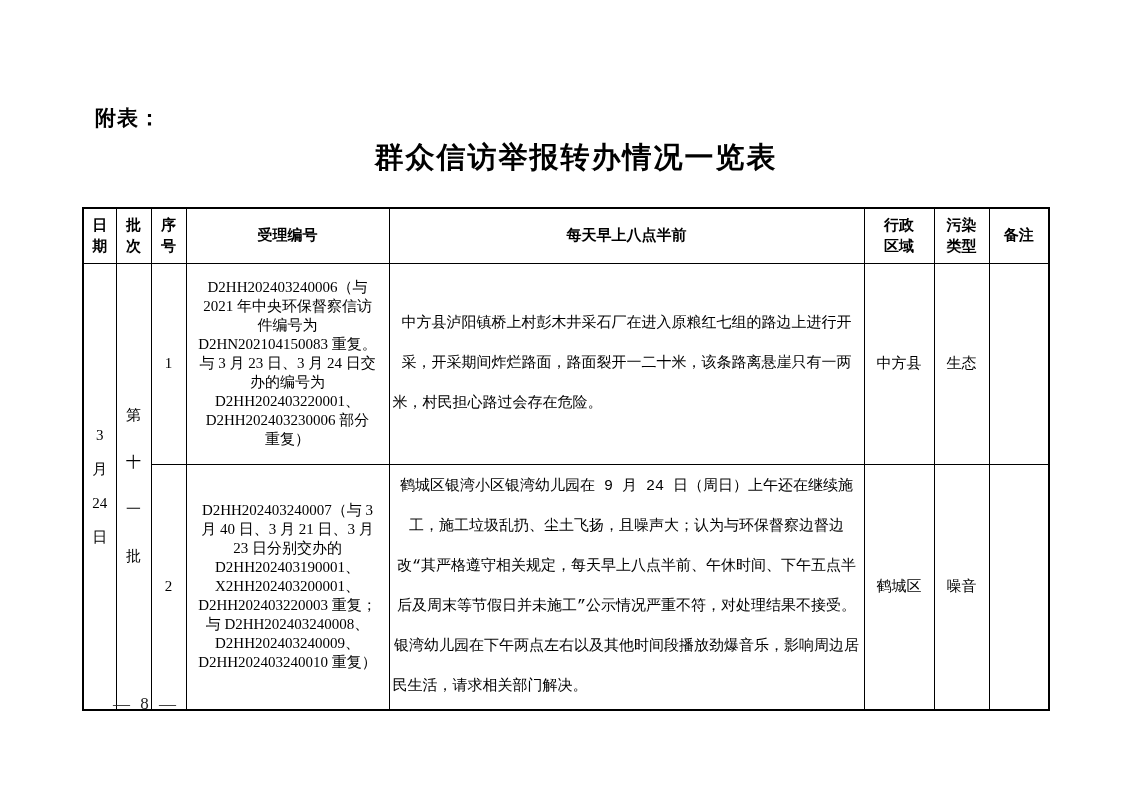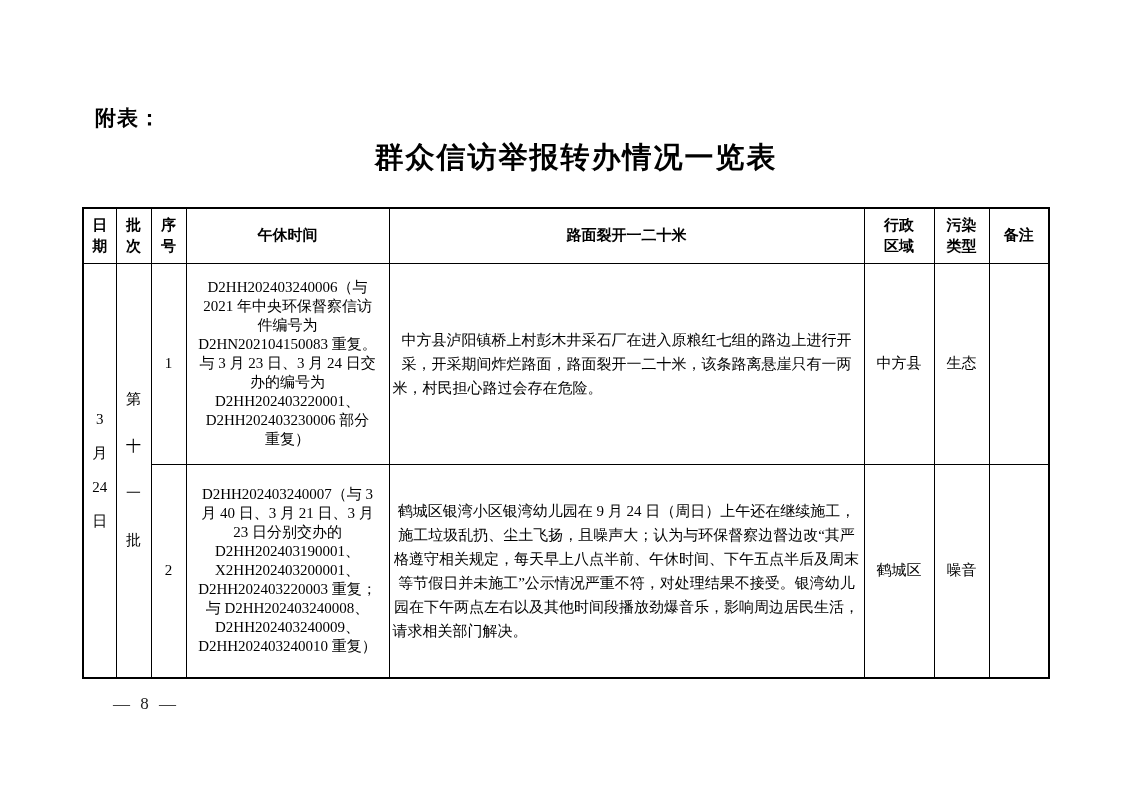--- a/index.html
+++ b/index.html
@@ -74,22 +74,23 @@
   }
   td.acc-cell {
     white-space: pre-line;
     line-height: 19px;
     text-align: center;
     padding: 2px 4px;
   }
   td.prob-cell {
     text-align: justify;
     text-align-last: left;
-    line-height: 24px;
+    line-height: 40px;
     padding: 4px 10px;
+    font-family: Liberation Mono, monospace;
   }
   .page-number {
     position: absolute;
     left: 113px;
     top: 694px;
     font-size: 17px;
     letter-spacing: 3px;
     color: #222;
   }
 </style>
@@ -114,22 +115,22 @@
       <col style="width:60px">
     </colgroup>
     <thead>
       <tr class="hdr">
         <th>日
 期</th>
         <th>批
 次</th>
         <th>序
 号</th>
-        <th>午休时间</th>
-        <th>路面裂开一二十米</th>
+        <th>受理编号</th>
+        <th>每天早上八点半前</th>
         <th>行政
 区域</th>
         <th>污染
 类型</th>
         <th>备注</th>
       </tr>
     </thead>
     <tbody>
       <tr class="r1">
         <td class="date-cell" rowspan="2">3

